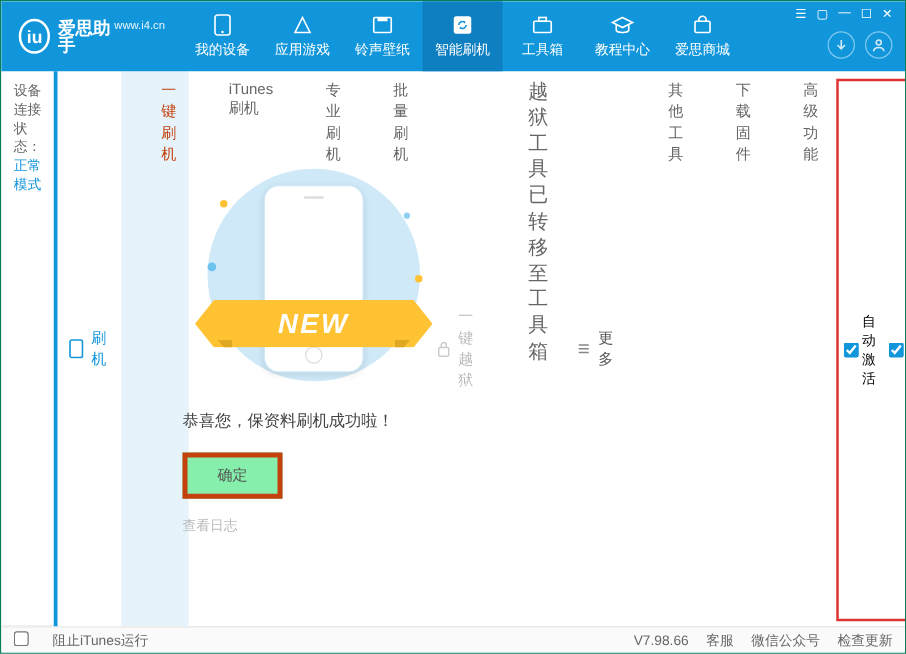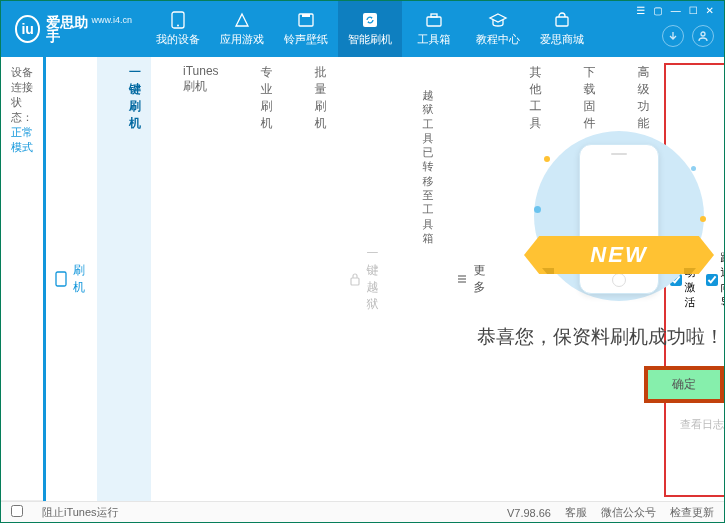--- a/index.html
+++ b/index.html
@@ -19,38 +19,38 @@
 .window-controls span { cursor: pointer; }
 .header-icons { display: flex; gap: 8px; padding-bottom: 6px; }
 .circ-btn { width: 22px; height: 22px; border: 1.5px solid #7fc8ef; border-radius: 50%; display: flex; align-items: center; justify-content: center; cursor: pointer; color: #cfe9f8; }
 .body { display: flex; height: 444px; }
 .sidebar { width: 145px; border-right: 1px solid #e5e5e5; display: flex; background: #fff; }
 .conn-status { padding: 8px 10px; font-size: 11px; color: #666; border-bottom: 1px solid #eee; }
 .conn-status span.mode { color: #1296db; }
 .side-cat { display: flex; align-items: center; padding: 8px 12px; color: #555; font-size: 12px; gap: 6px; cursor: pointer; }
 .side-cat.active { border-left: 3px solid #1296db; padding-left: 9px; color: #1296db; }
 .side-sub { padding: 7px 10px 7px 32px; font-size: 12px; color: #666; cursor: pointer; }
-.side-sub.active { background: #e6f3fb; color: #0369a1; font-weight: bold; }
-.side-sub.small { font-size: 11px; line-height: 1.3; margin-top: 24px; }
+.side-sub.active { background: #e6f3fb; color: #c2410c; }
+.side-sub.small { font-size: 16px; line-height: 1.3; }
 .side-cat.disabled { color: #bbb; }
 .red-box { border: 2px solid #d33; margin: 6px 4px 4px; padding: 6px 4px; display: flex; gap: 10px; font-size: 11px; }
 .red-box label { display: flex; align-items: center; gap: 3px; cursor: pointer; }
 .device { padding: 6px 10px; }
 .device-name { color: #1296db; font-size: 12px; display: flex; align-items: center; gap: 5px; }
-.main { flex: 1; display: flex; flex-direction: column; align-items: flex-end; justify-content: center; position: relative; }
+.main { flex: 1; display: flex; flex-direction: column; align-items: flex-start; justify-content: center; position: relative; }
 .illus { width: 210px; height: 180px; position: relative; }
 .illus-circle { width: 170px; height: 170px; background: #cfe9f8; border-radius: 50%; position: absolute; left: 20px; top: 5px; }
 .phone { position: absolute; left: 65px; top: 18px; width: 80px; height: 150px; background: #fff; border-radius: 12px; border: 1px solid #d0e8f5; box-shadow: 0 2px 6px rgba(0,0,0,.1); }
 .phone::before { content: ""; position: absolute; top: 8px; left: 50%; transform: translateX(-50%); width: 16px; height: 2px; background: #ddd; border-radius: 2px; }
 .phone::after { content: ""; position: absolute; bottom: 6px; left: 50%; transform: translateX(-50%); width: 12px; height: 12px; border: 1px solid #ddd; border-radius: 50%; }
 .ribbon { position: absolute; bottom: 32px; left: 10px; right: 10px; height: 38px; background: #ffc233; display: flex; align-items: center; justify-content: center; font-weight: 900; font-size: 22px; color: #fff; letter-spacing: 2px; font-style: italic; clip-path: polygon(0 50%, 8% 0, 92% 0, 100% 50%, 92% 100%, 8% 100%); }
 .ribbon::before, .ribbon::after { content: ""; position: absolute; width: 12px; height: 14px; background: #e0a820; bottom: -8px; }
 .ribbon::before { left: 18px; clip-path: polygon(0 0, 100% 0, 100% 100%); }
 .ribbon::after { right: 18px; clip-path: polygon(0 0, 100% 0, 0 100%); }
-.success-msg { margin-top: 18px; font-size: 19px; color: #444; }
+.success-msg { margin-top: 18px; font-size: 13px; color: #444; }
 .ok-btn { margin-top: 16px; padding: 6px 24px; border: 4px solid #c2410c; background: #86efac; font-size: 12px; color: #555; cursor: pointer; }
 .view-log { margin-top: 14px; font-size: 11px; color: #bbb; cursor: pointer; }
 .footer { height: 22px; border-top: 1px solid #e5e5e5; display: flex; align-items: center; justify-content: space-between; padding: 0 10px; font-size: 11px; color: #666; background: #fafafa; }
 .footer-left { display: flex; gap: 19px; }
 .footer-right { display: flex; align-items: center; gap: 14px; }
 svg { display: block; }
 input[type=checkbox] { accent-color: #1296db; width: 12px; height: 12px; }
 </style>
 </head>
 <body>

